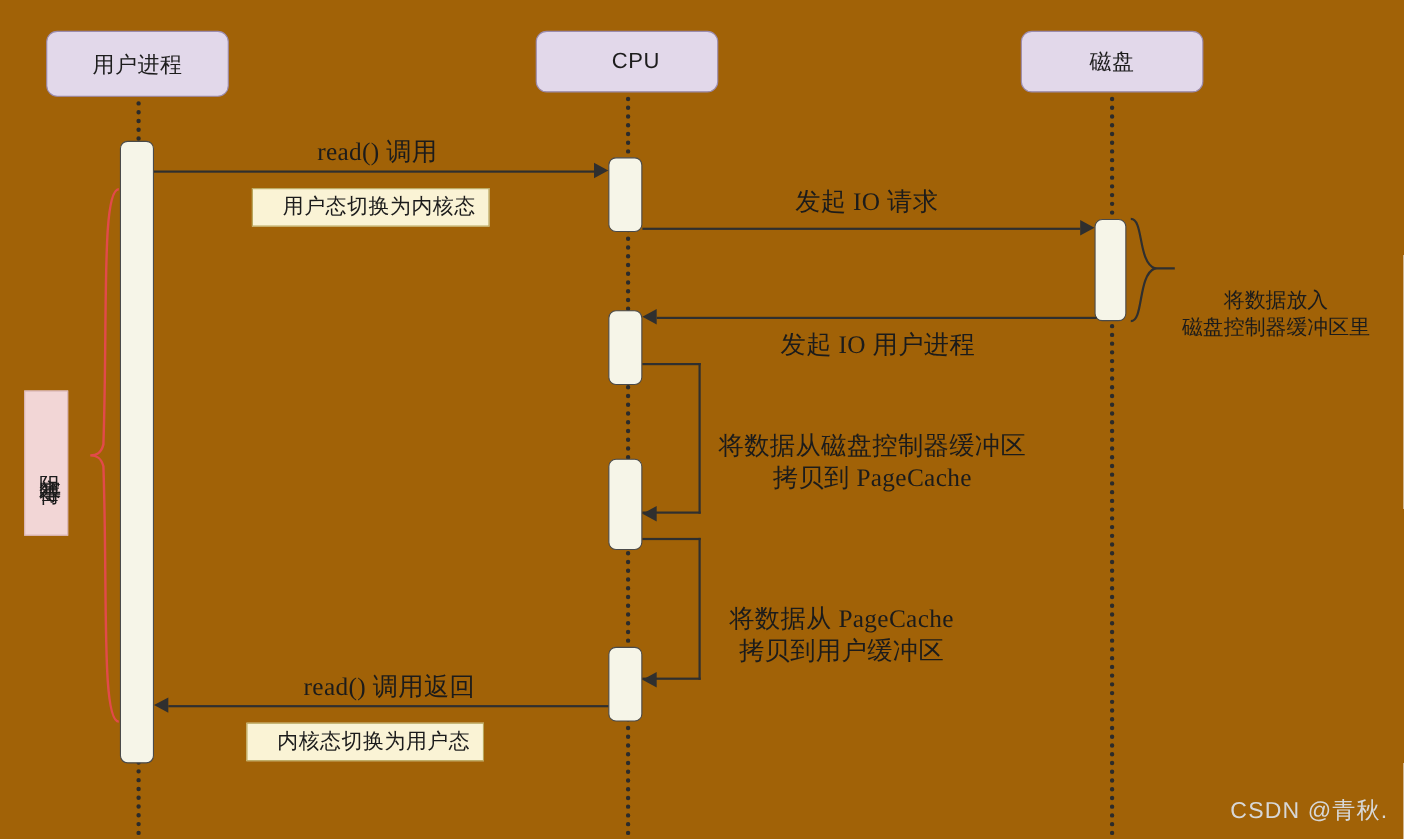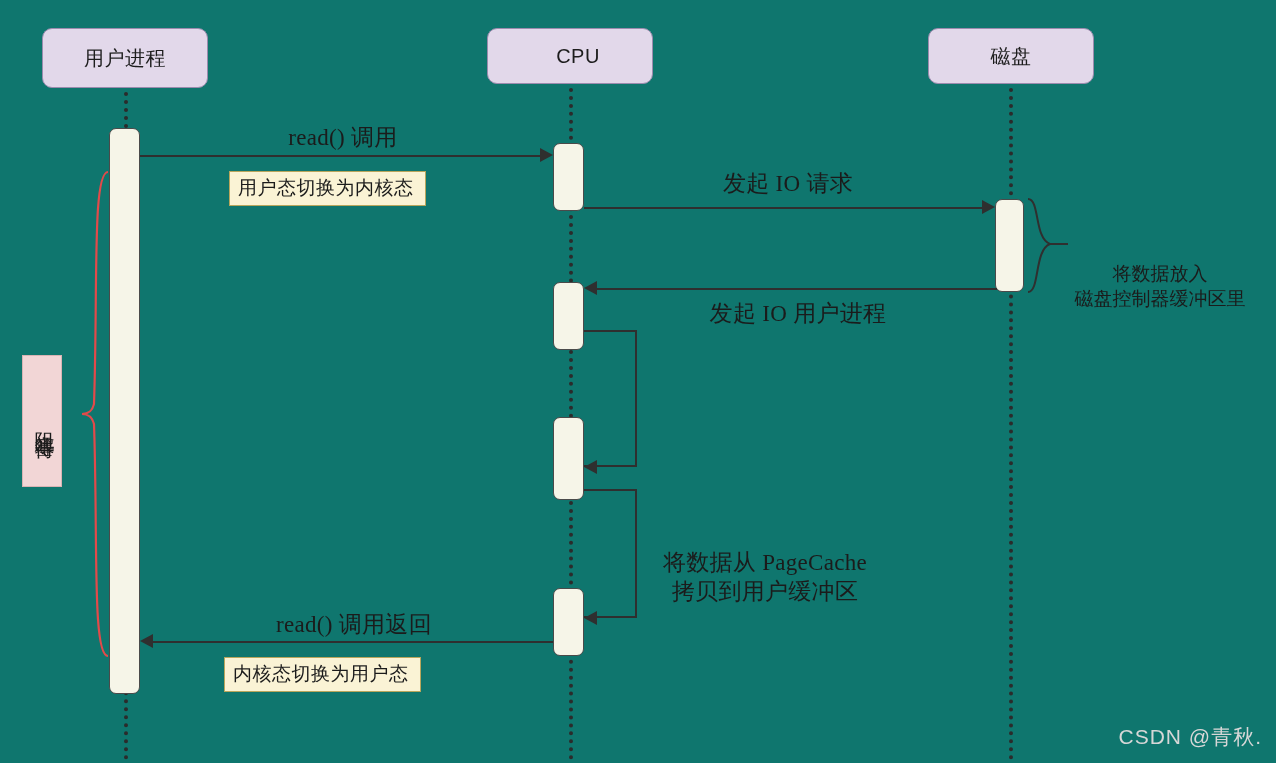--- a/index.html
+++ b/index.html
@@ -7,21 +7,21 @@
     padding: 0;
     background: #ffffff;
   }
   body {
     font-family: "Liberation Sans", "DejaVu Sans", sans-serif;
   }
   #canvas {
     position: relative;
     width: 1276px;
     height: 763px;
-    background: #0f766e;
+    background: #a16207;
     overflow: hidden;
   }
   
   .participant {
     position: absolute;
     box-sizing: border-box;
     background: #e2d8ea;
     border: 1.6px solid #9b8bae;
     border-radius: 10px;
     display: flex;
@@ -88,21 +88,21 @@
   .msglabel.two-line { line-height: 1.28; }
 
   
   .note {
     position: absolute;
     box-sizing: border-box;
     background: #faf3d5;
     border: 1.6px solid #b9a65c;
     color: #1b1b1b;
     font-size: 19px;
-    padding: 3px 11px 4px 8px;
+    padding: 3px 11px 4px 27px;
     white-space: nowrap;
     letter-spacing: 0.5px;
   }
 
   
   .selfloop {
     position: absolute;
     box-sizing: border-box;
     border-top: 2px solid #2f2f2f;
     border-right: 2px solid #2f2f2f;
@@ -192,20 +192,24 @@
     <div>将数据放入</div>
     <div>磁盘控制器缓冲区里</div>
   </div>
 
   <div class="msgline" style="left:597px; top:288px; width:400px;"></div>
   <div class="arrowhead left" style="left:584px; top:281px;"></div>
   <div class="msglabel" style="left:688px; top:298px; width:220px;">发起 IO 用户进程</div>
 
   <div class="selfloop" style="left:584px; top:330px; width:53px; height:137px;"></div>
   <div class="arrowhead left" style="left:584px; top:460px;"></div>
+  <div class="msglabel two-line" style="left:648px; top:391px; width:290px; text-align:center;">
+    <div>将数据从磁盘控制器缓冲区</div>
+    <div>拷贝到 PageCache</div>
+  </div>
 
   <div class="selfloop" style="left:584px; top:489px; width:53px; height:129px;"></div>
   <div class="arrowhead left" style="left:584px; top:611px;"></div>
   <div class="msglabel two-line" style="left:620px; top:548px; width:290px; text-align:center;">
     <div>将数据从 PageCache</div>
     <div>拷贝到用户缓冲区</div>
   </div>
 
   <div class="msgline" style="left:153px; top:641px; width:400px;"></div>
   <div class="arrowhead left" style="left:140px; top:634px;"></div>

